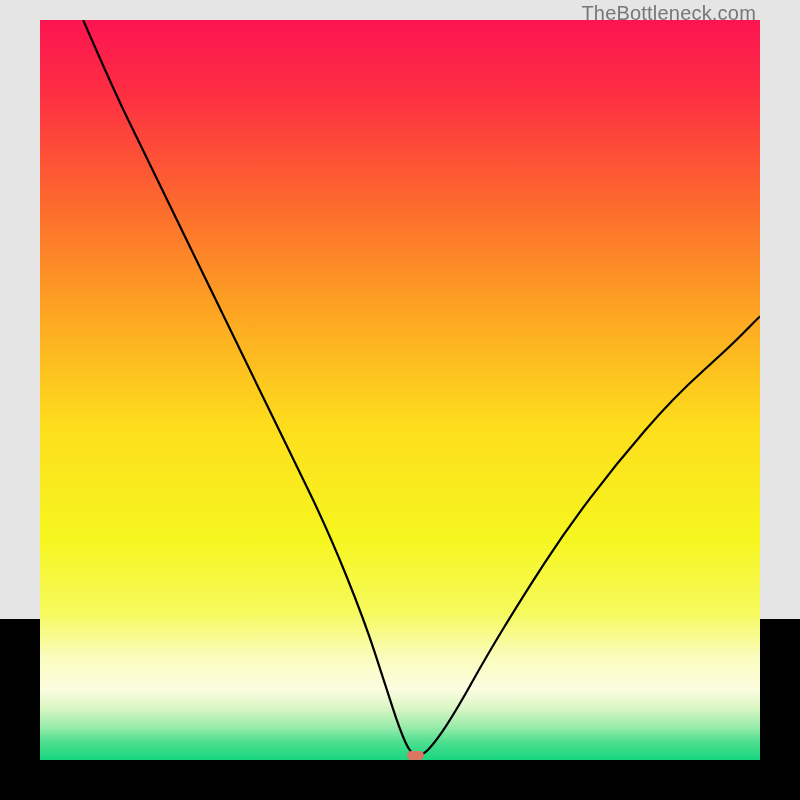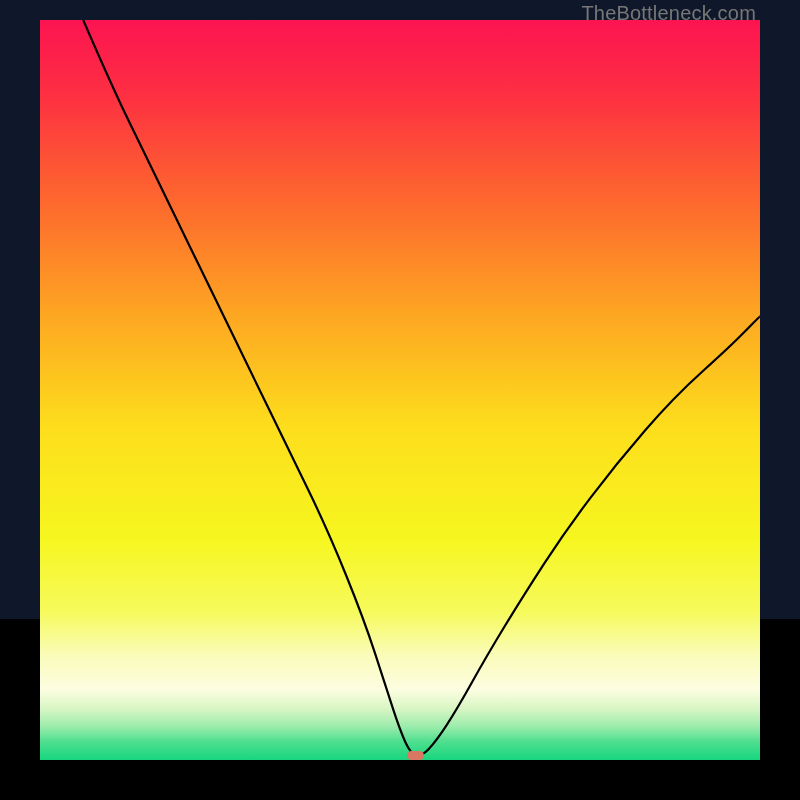--- a/index.html
+++ b/index.html
@@ -8,21 +8,21 @@
     width: 800px;
     height: 800px;
     background: #000;
     overflow: hidden;
     font-family: Arial, Helvetica, sans-serif;
   }
   .frame {
     position: relative;
     width: 800px;
     height: 619px;
-    background: #0f172a;
+    background: #e5e5e5;
   }
   .plot-area {
     position: absolute;
     left: 40px;
     top: 20px;
     width: 720px;
     height: 740px;
     overflow: hidden;
   }
   .gradient-bg {

